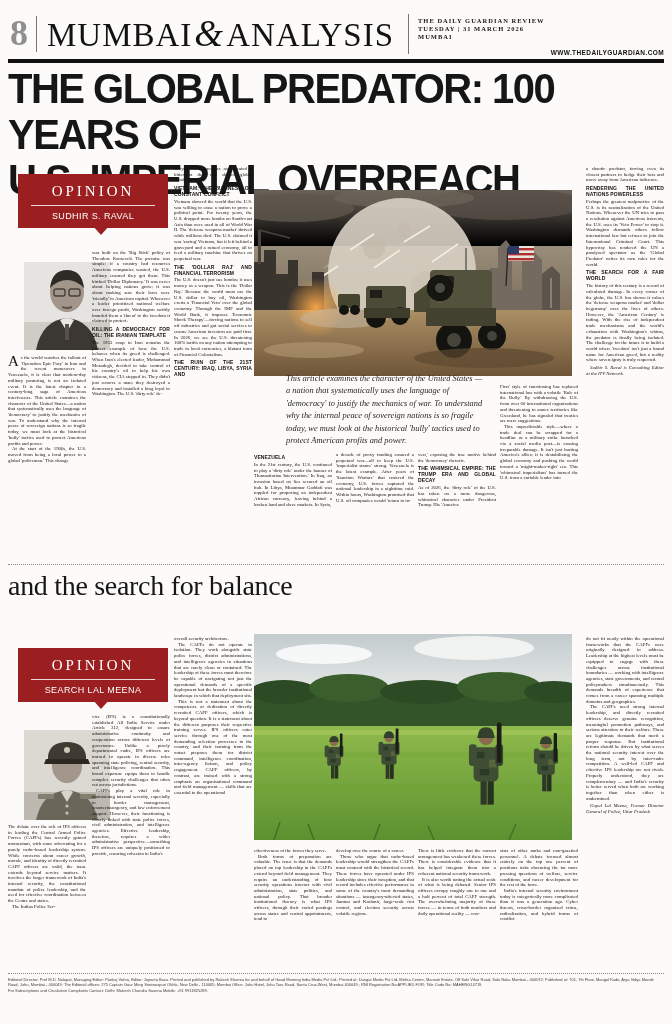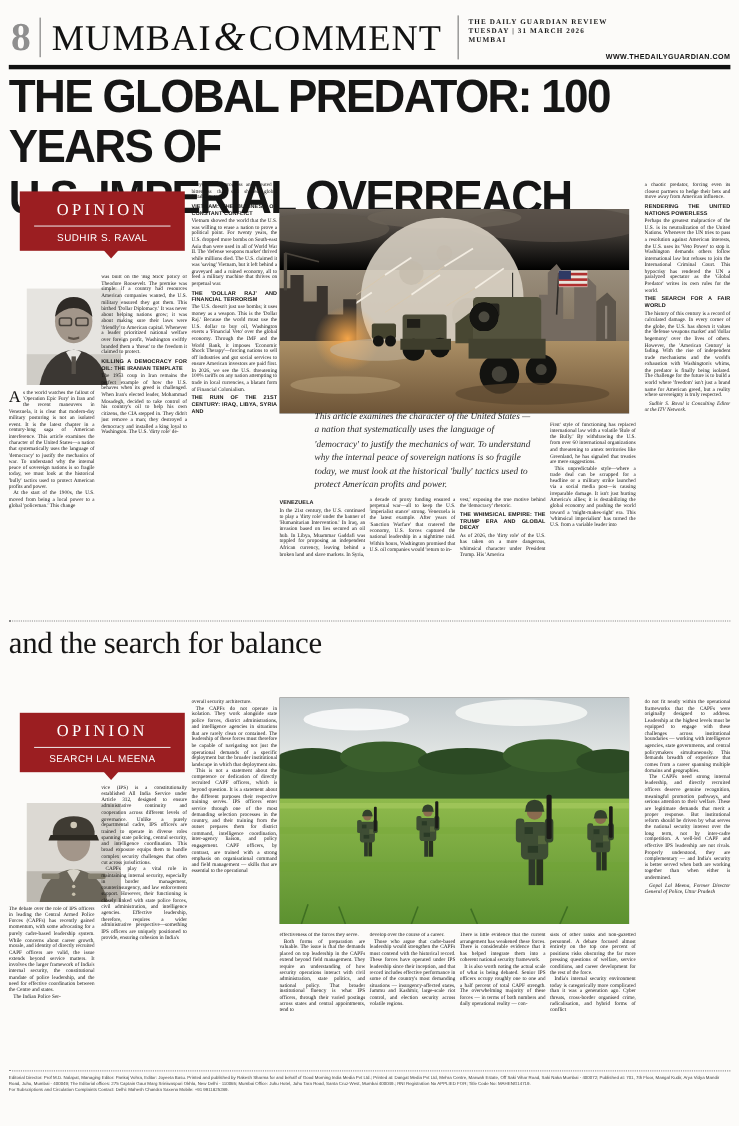--- a/index.html
+++ b/index.html
@@ -51,21 +51,21 @@
   .footer { position:absolute; top:977px; left:8px; width:656px; font-family:"Liberation Sans", sans-serif; font-size:4px; line-height:5.4px; color:#3c3c3c; }
 </style>
 </head>
 <body>
 
 <div class="page">
 
   <div class="masthead">
     <div class="pagenum">8</div>
     <div class="mast-div"></div>
-    <div class="section-title"><span>MUMBAI</span><span class="amp">&amp;</span><span>COMMENT</span></div>
+    <div class="section-title"><span>MUMBAI</span><span class="amp">&amp;</span><span>ANALYSIS</span></div>
     <div class="mast-right">
       <div class="pub-line">THE DAILY GUARDIAN REVIEW</div>
       <div class="pub-line">TUESDAY | 31 MARCH 2026</div>
       <div class="pub-line">MUMBAI</div>
       <div class="website">WWW.THEDAILYGUARDIAN.COM</div>
     </div>
   </div>
   <div class="mast-rule"></div>
 
   <div class="headline1">

